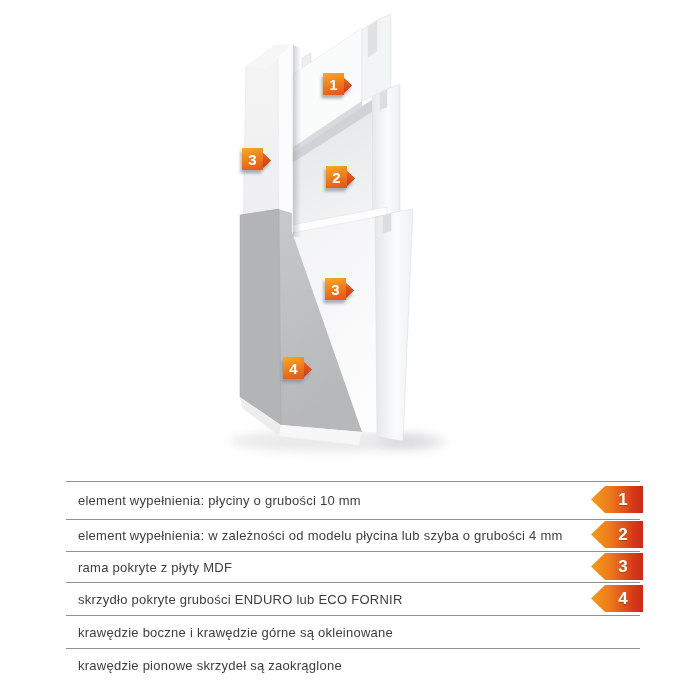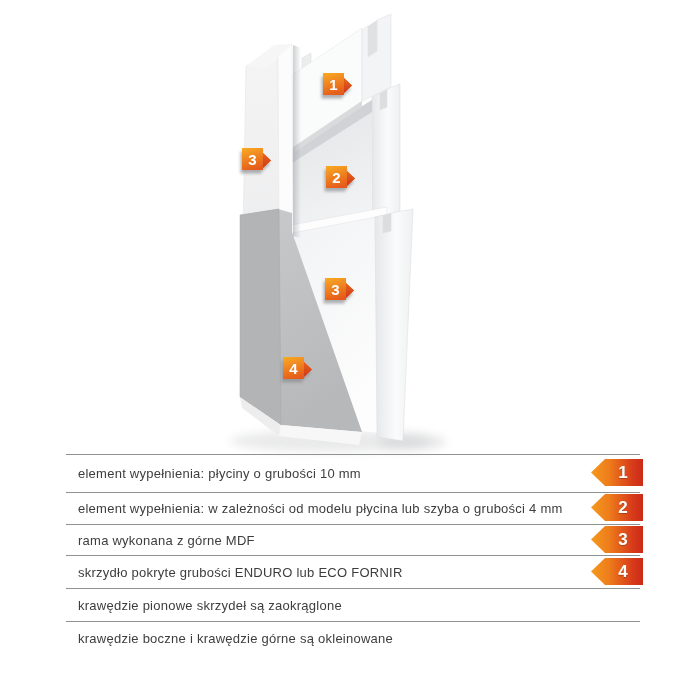--- a/index.html
+++ b/index.html
@@ -2,21 +2,21 @@
 <html><head>
 <meta charset="utf-8">
 <style>
   html,body{margin:0;padding:0;background:#ffffff;}
   body{width:700px;height:700px;position:relative;font-family:"Liberation Sans",sans-serif;overflow:hidden;}
 
   
   .diagram{position:absolute;top:0;left:0;width:700px;height:470px;}
 
   
-  .legend{position:absolute;left:66px;top:454px;width:574px;}
+  .legend{position:absolute;left:66px;top:481px;width:574px;}
   .lrow{box-sizing:border-box;border-top:1px solid #8f9193;display:flex;align-items:center;
         padding-left:12px;color:#3d3d3d;font-size:13px;letter-spacing:0.25px;}
   .lrow:last-child{border-bottom:1px solid #8f9193;}
   .h38{height:38px}.h32{height:32px}.h31{height:31px}.h33{height:33px}
 
   .tbadge{position:absolute;left:525px;width:52px;height:27px;
     background:linear-gradient(90deg,#f59a1d 0%,#ee7c1b 35%,#d73b1a 80%,#cb2a18 100%);
     clip-path:polygon(0 50%,27% 0,100% 0,100% 100%,27% 100%);
     color:#ffffff;font-size:17px;font-weight:bold;
     display:flex;align-items:center;justify-content:center;padding-left:12px;box-sizing:border-box;
@@ -142,29 +142,29 @@
 </div>
 
 <div class="legend">
   <div class="lrow h38">
     <span>element wypełnienia: płyciny o grubości 10 mm</span>
   </div>
   <div class="lrow h32">
     <span>element wypełnienia: w zależności od modelu płycina lub szyba o grubości 4 mm</span>
   </div>
   <div class="lrow h31">
-    <span>rama wykonana z górne MDF</span>
+    <span>rama pokryte z płyty MDF</span>
   </div>
   <div class="lrow h33">
     <span>skrzydło pokryte grubości ENDURO lub ECO FORNIR</span>
   </div>
   <div class="lrow h33">
-    <span>krawędzie pionowe skrzydeł są zaokrąglone</span>
+    <span>krawędzie boczne i krawędzie górne są okleinowane</span>
   </div>
   <div class="lrow h33">
-    <span>krawędzie boczne i krawędzie górne są okleinowane</span>
+    <span>krawędzie pionowe skrzydeł są zaokrąglone</span>
   </div>
 
   <div class="tbadge" style="top:5px">1</div>
   <div class="tbadge" style="top:40px">2</div>
   <div class="tbadge" style="top:72px">3</div>
   <div class="tbadge" style="top:104px">4</div>
 </div>
 
 </body></html>

